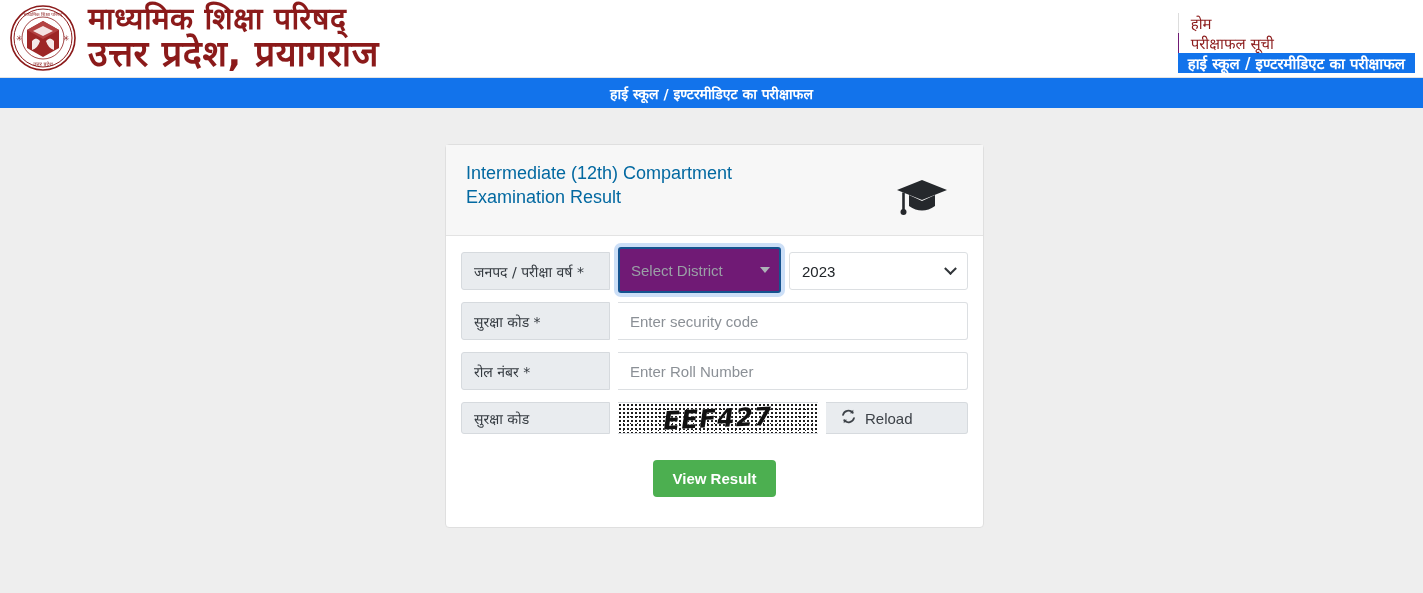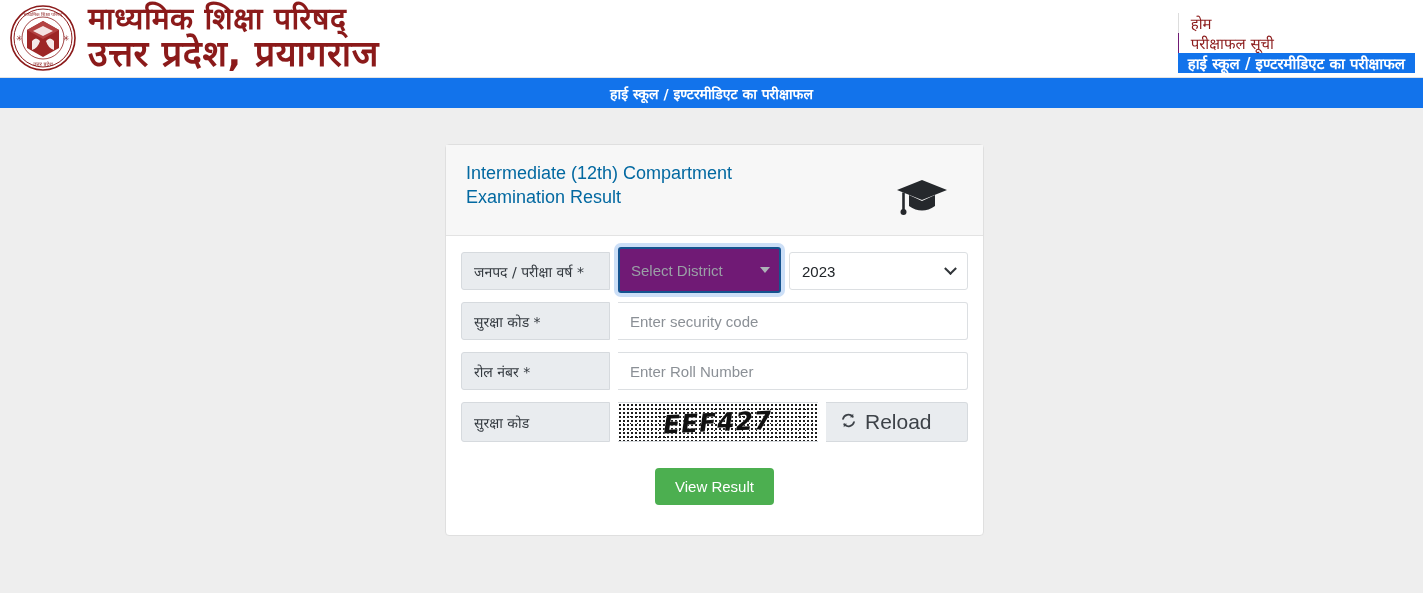--- a/index.html
+++ b/index.html
@@ -209,21 +209,21 @@
     margin-left: 0;
   }
   .chev {
     width: 9px; height: 9px;
     border-right: 2px solid #313539;
     border-bottom: 2px solid #313539;
     transform: rotate(45deg) translate(-2px,-2px);
   }
 
   
-  .captcha-row { height: 40px; }
+  .captcha-row { height: 32px; }
   .captcha-row .form-label { border-radius: 3px 0 0 3px; }
   .captcha-img {
     flex: 0 0 200px;
     width: 200px;
     border-top: 1px solid #d6dade;
     border-bottom: 1px solid #d6dade;
     background-color: #ffffff;
     background-image:
       radial-gradient(#1d1d1d 0.8px, transparent 0.9px),
       radial-gradient(#1d1d1d 0.6px, transparent 0.7px);
@@ -251,37 +251,37 @@
     border: 1px solid #d6dade;
     border-left: none;
     border-radius: 0 3px 3px 0;
     display: flex;
     align-items: center;
     padding: 0 14px;
     gap: 8px;
     cursor: pointer;
   }
   .reload-label {
-    font-size: 21px;
+    font-size: 15px;
     color: #3d4248;
   }
 
   .btn-row {
     display: flex;
     justify-content: center;
     margin-top: 26px;
   }
   .btn-view {
     background: #4caf50;
     color: #ffffff;
     border: none;
     border-radius: 4px;
     padding: 10px 20px;
     font-size: 15px;
-    font-weight: 400;
+    font-weight: 700;
     font-family: "Liberation Sans", sans-serif;
     cursor: pointer;
   }
 </style>
 </head>
 <body>
 
 <div class="site-header">
 
   <div class="brand">

